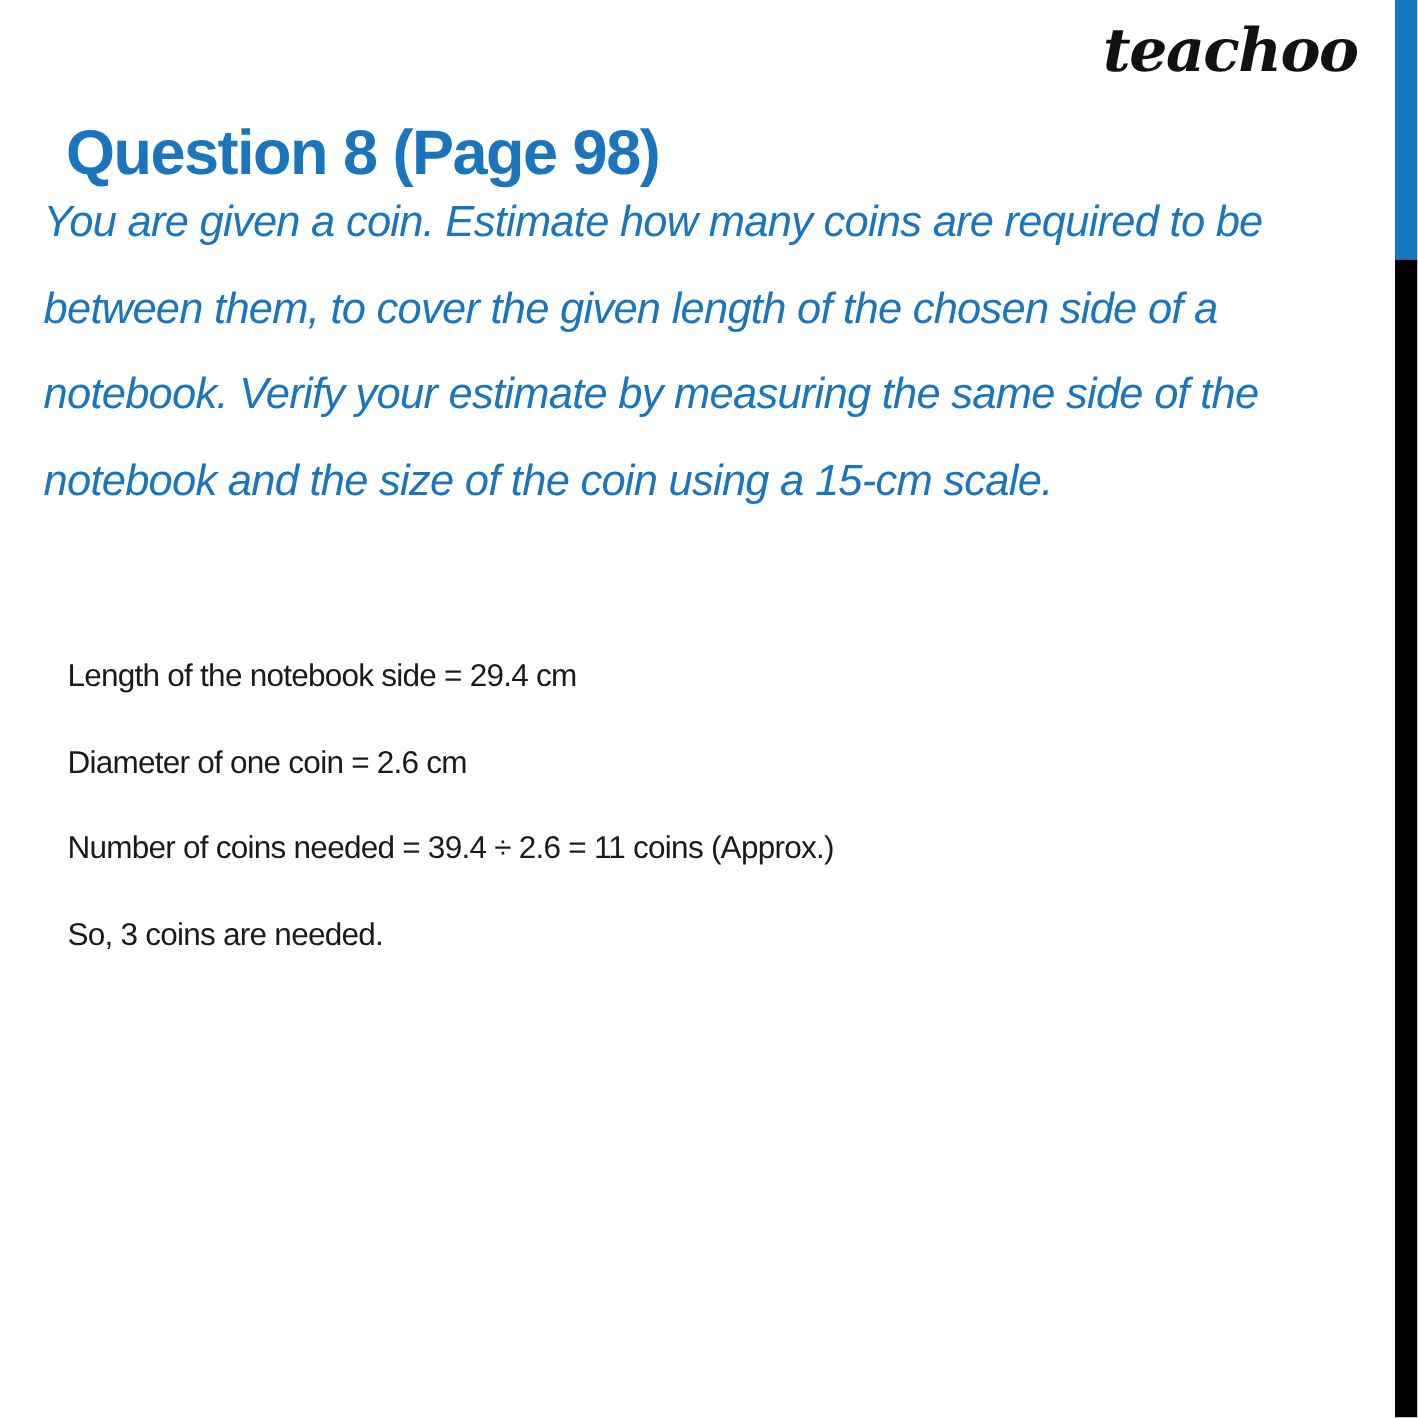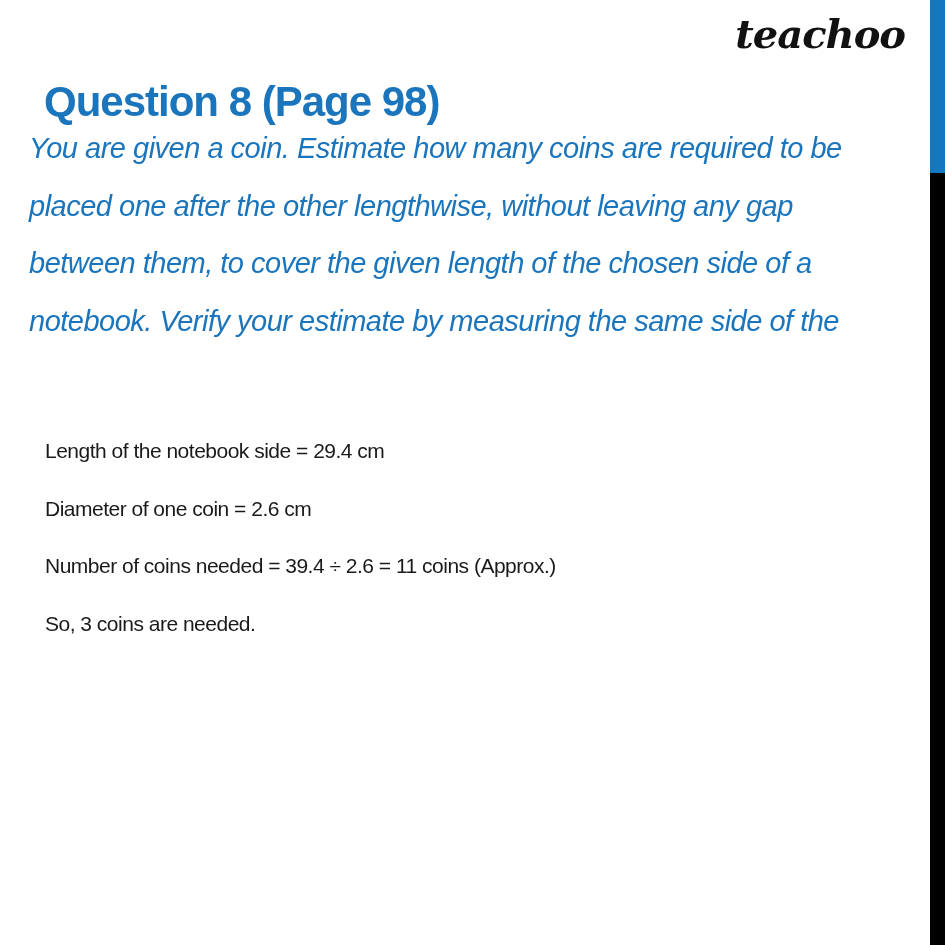--- a/index.html
+++ b/index.html
@@ -73,23 +73,23 @@
   <div class="edge-bar-blue" style="background: rgb(20, 120, 193);"></div>
 
   <div class="edge-bar-black" style="background: rgb(0, 0, 0);"></div>
 
   <div class="logo" style="color: rgb(17, 17, 17);">teachoo</div>
 
   <h1 class="heading" style="color: rgb(27, 117, 188); margin-top: 22px;">Question 8 (Page 98)</h1>
 
   <div class="question-block" style="color: rgb(27, 117, 188);">
     <div class="line">You are given a coin. Estimate how many coins are required to be</div>
-    <div class="line">placed one after the other lengthwise, without leaving any gap</div>
     <div class="line">between them, to cover the given length of the chosen side of a</div>
     <div class="line">notebook. Verify your estimate by measuring the same side of the</div>
+    <div class="line">notebook and the size of the coin using a 15-cm scale.</div>
   </div>
 
   <div class="solution-block" style="color: rgb(26, 26, 26);">
     <div class="line">Length of the notebook side = 29.4 cm</div>
     <div class="line">Diameter of one coin = 2.6 cm</div>
     <div class="line">Number of coins needed = 39.4 ÷ 2.6 = 11 coins (Approx.)</div>
     <div class="line">So, 3 coins are needed.</div>
   </div>
 
 </div>

